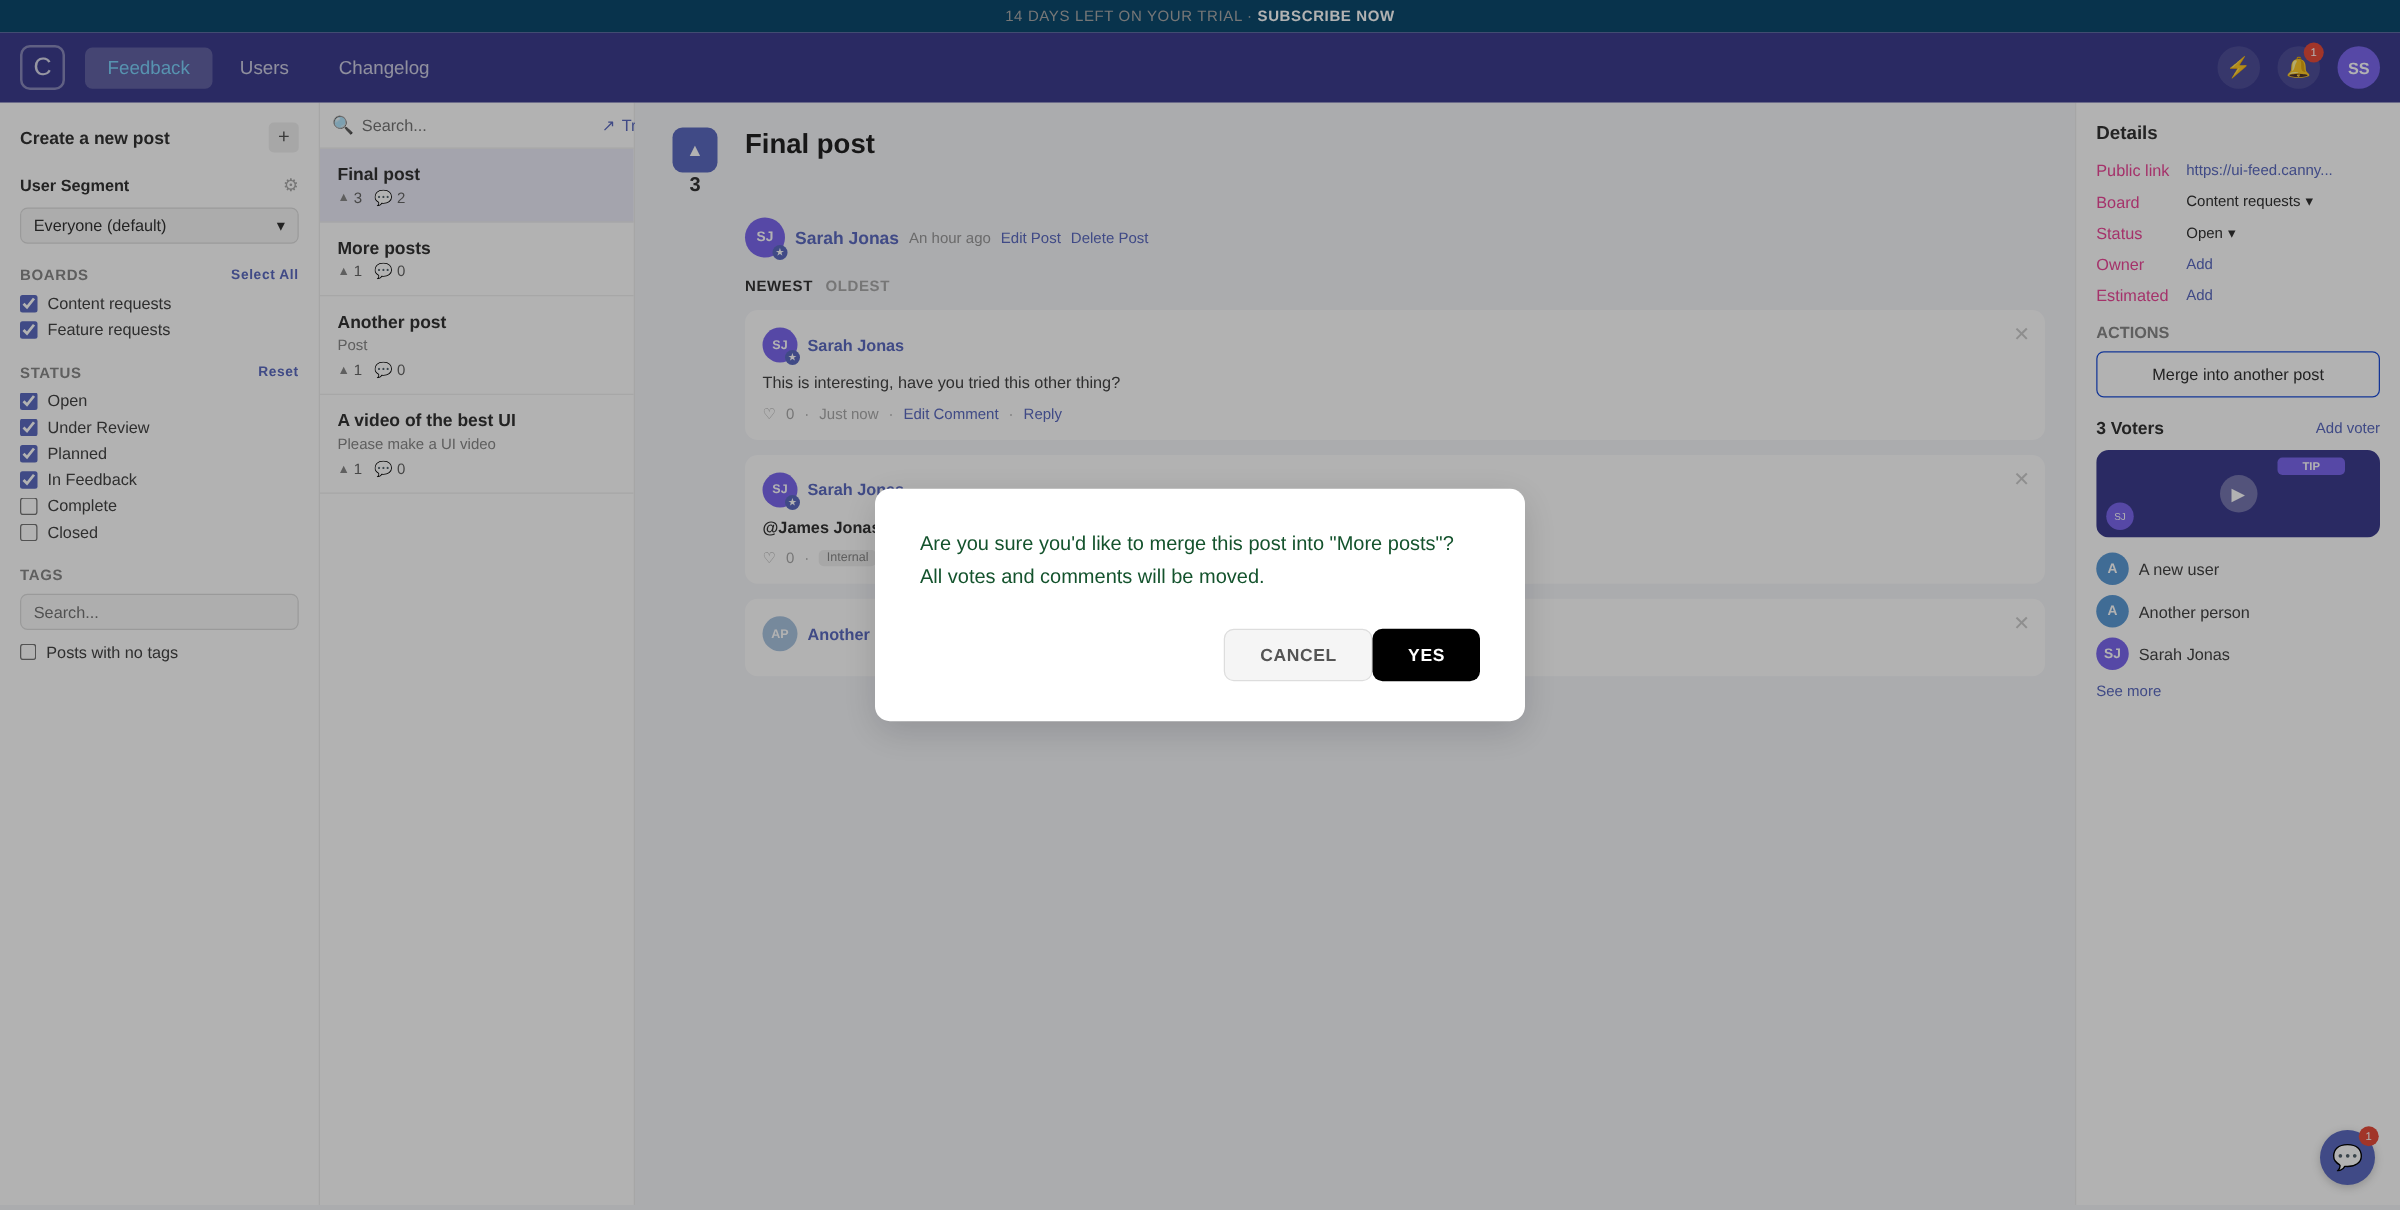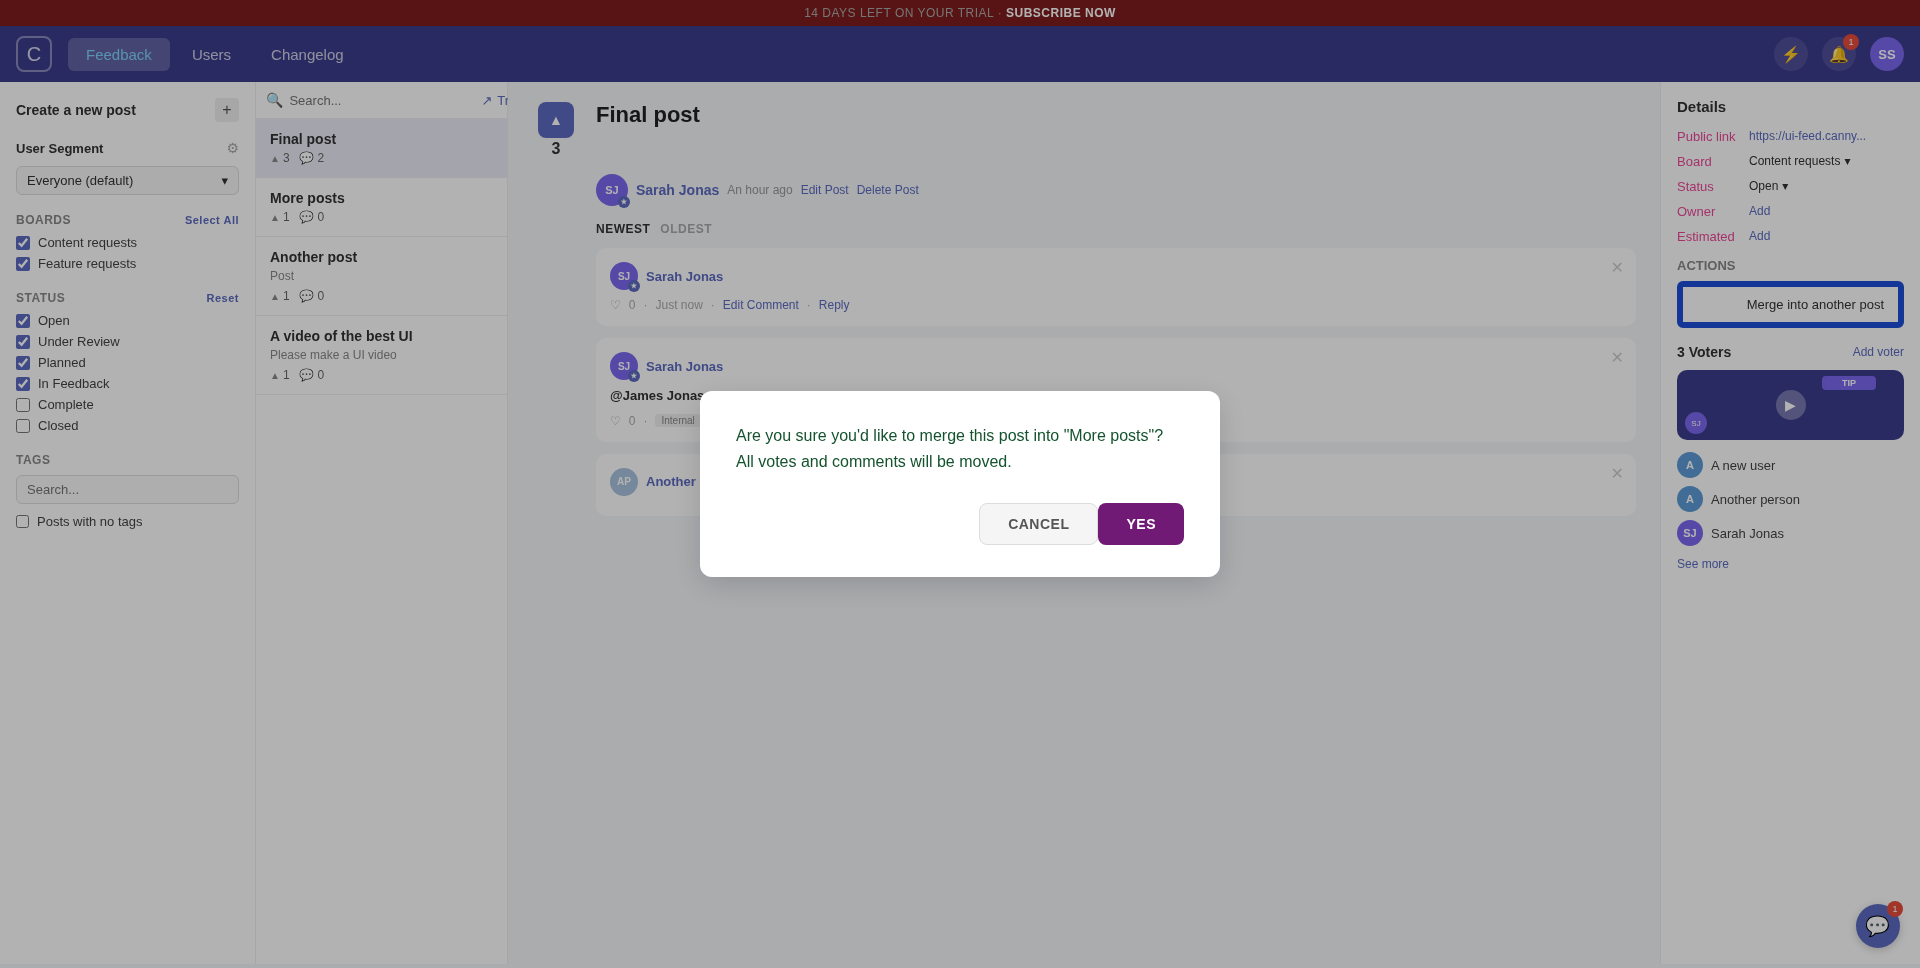--- a/index.html
+++ b/index.html
@@ -1,20 +1,20 @@
 <!DOCTYPE html>
 <html><head>
   <meta charset="utf-8">
   <style>
     * { box-sizing: border-box; margin: 0; padding: 0; }
     body { font-family: -apple-system, BlinkMacSystemFont, 'Segoe UI', sans-serif; background: #f5f6fa; overflow: hidden; }
 
     
     .trial-banner {
-      background: #7f1d1d;
+      background: #0c4a6e;
       color: #aaa;
       text-align: center;
       font-size: 12px;
       padding: 6px;
       letter-spacing: 0.5px;
     }
     .trial-banner a { color: #fff; font-weight: 700; text-decoration: none; }
 
     
     .main-nav {
@@ -344,27 +344,27 @@
     .detail-value.with-dropdown {
       display: flex; align-items: center; gap: 4px;
       color: #333;
     }
     .detail-value.add { color: #5c6bc0; cursor: pointer; }
 
     .actions-section { margin-top: 14px; }
     .actions-title { font-size: 13px; font-weight: 700; color: #888; text-transform: uppercase; margin-bottom: 8px; }
     .merge-btn {
       width: 100%;
-      border: 6px solid #1d4ed8;
+      border: 1px solid #1d4ed8;
       border-radius: 6px;
       padding: 10px 14px;
       font-size: 13px;
       color: #333;
       background: #fff;
-      text-align: right;
+      text-align: center;
       cursor: pointer;
     }
 
     .voters-section { margin-top: 16px; }
     .voters-header {
       display: flex; align-items: center; justify-content: space-between;
       margin-bottom: 10px;
     }
     .voters-count { font-size: 14px; font-weight: 700; color: #333; }
     .add-voter-link { font-size: 12px; color: #5c6bc0; cursor: pointer; }
@@ -494,21 +494,21 @@
       font-size: 14px;
       font-weight: 600;
       color: #555;
       cursor: pointer;
       letter-spacing: 0.5px;
     }
     .btn-yes {
       padding: 12px 28px;
       border-radius: 8px;
       border: none;
-      background: #701a75;
+      background: #000000;
       font-size: 14px;
       font-weight: 700;
       color: #fff;
       cursor: pointer;
       letter-spacing: 0.5px;
     }
 
     .sj-avatar { background: #7b68ee; }
     .ap-avatar { background: #aac4e0; }
     .a-avatar { background: #5c9bd6; }
@@ -712,20 +712,21 @@
 
         <div class="comment-box">
           <div class="close-comment">✕</div>
           <div class="comment-author-row">
             <div class="author-avatar sj-avatar" style="width:28px;height:28px;font-size:10px;">
               <span>SJ</span>
               <div class="author-badge">★</div>
             </div>
             <span class="author-name" style="font-size:13px;">Sarah Jonas</span>
           </div>
+          <div class="comment-text">This is interesting, have you tried this other thing?</div>
           <div class="comment-actions">
             <span>♡</span>
             <span>0</span>
             <span>·</span>
             <span>Just now</span>
             <span>·</span>
             <span class="comment-action-link">Edit Comment</span>
             <span>·</span>
             <span class="comment-action-link">Reply</span>
           </div>

